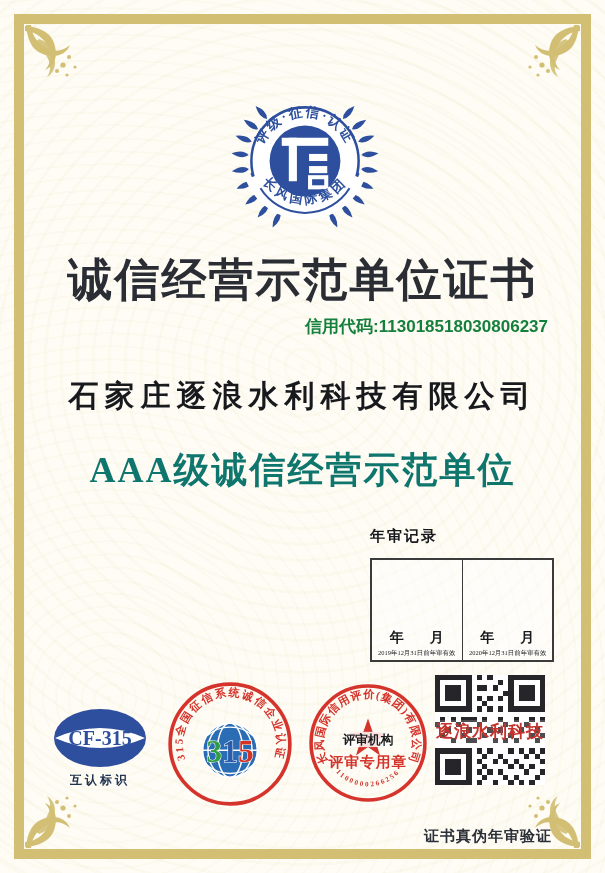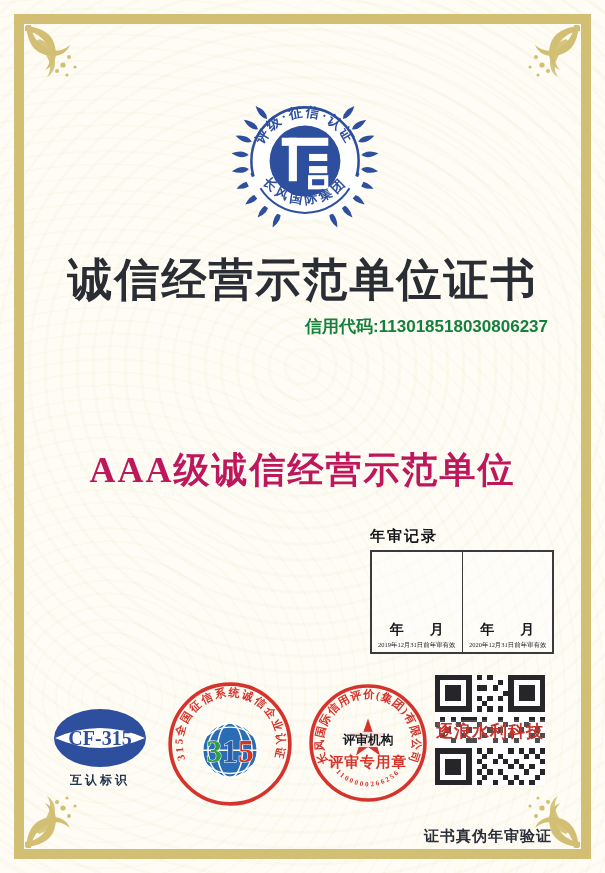--- a/index.html
+++ b/index.html
@@ -33,28 +33,28 @@
     position:absolute;right:57px;top:315px;
     font-family:"Liberation Sans",sans-serif;font-weight:700;font-size:17px;color:#15803d;
   }
   .company{
     position:absolute;left:0;right:0;top:376px;text-align:center;
     font-family:"Liberation Sans",sans-serif;font-weight:900;font-size:30px;
     letter-spacing:6px;color:#17191d;white-space:nowrap;
   }
   .award{
     position:absolute;left:0;right:0;top:446px;text-align:center;
-    font-weight:700;font-size:36px;letter-spacing:2px;color:#be185d;white-space:nowrap;
+    font-weight:700;font-size:36px;letter-spacing:2px;color:#0f766e;white-space:nowrap;
   }
 
   .details{position:absolute;left:62px;top:543px;}
   .detail-line{font-weight:700;font-size:17px;color:#101114;line-height:29px;white-space:nowrap;}
 
   .annual{position:absolute;left:370px;top:527px;width:184px;}
-  .annual-title{font-weight:700;font-size:15px;color:#16181c;letter-spacing:2px;margin-bottom:4px;}
+  .annual-title{font-weight:700;font-size:15px;color:#16181c;letter-spacing:2px;margin-bottom:12px;}
   .annual-table{display:flex;border:2px solid #3b3b3b;height:100px;background:rgba(255,255,255,.4);}
   .annual-cell{flex:1;display:flex;flex-direction:column;justify-content:flex-end;}
   .annual-cell + .annual-cell{border-left:1.5px solid #3b3b3b;}
   .ym{display:flex;justify-content:center;gap:26px;font-weight:700;font-size:14px;color:#16181c;}
   .note{font-size:7px;color:#1a1c20;text-align:center;white-space:nowrap;transform:scale(.92);padding:1px 0 2px;}
 
   .badge{position:absolute;left:50px;top:706px;width:100px;height:64px;}
   .badge-label{
     position:absolute;left:44px;top:772px;width:112px;text-align:center;
     font-weight:700;font-size:12px;letter-spacing:3px;color:#20324f;white-space:nowrap;
@@ -164,20 +164,21 @@
     <path d="M36,113 A52,52 0 0 0 124,113" fill="none" stroke="#2d4f9e" stroke-width="2"></path>
     <text font-size="13" font-weight="bold" fill="#2d4f9e" letter-spacing="3">
       <textPath href="#arcBan" startOffset="50%" text-anchor="middle">长风国际集团</textPath>
     </text>
   </svg>
 
   <div class="title">诚信经营示范单位证书</div>
 
   <div class="credit"><span>信用代码:</span><span>113018518030806237</span></div>
 
+  <div class="company">石家庄逐浪水利科技有限公司</div>
 
   <div class="award">AAA级诚信经营示范单位</div>
 
 
   <div class="annual">
     <div class="annual-title">年审记录</div>
     <div class="annual-table">
       <div class="annual-cell">
         <div class="ym">
             <span>年</span>

